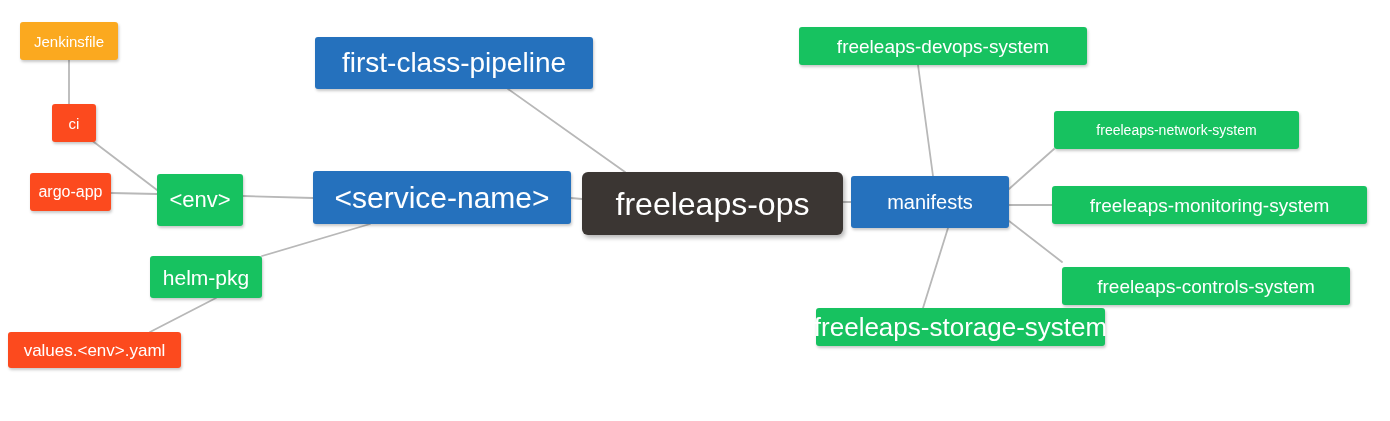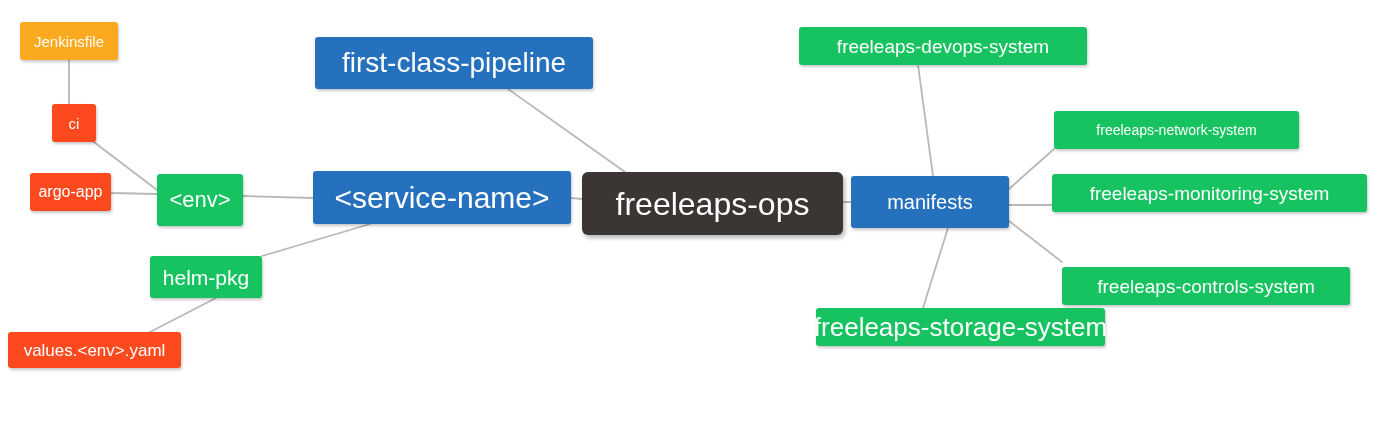--- a/index.html
+++ b/index.html
@@ -92,21 +92,21 @@
       </div>
       <div class="node" style="left: 851px; top: 176px; width: 158px; height: 52px; background: rgb(37, 113, 189); font-size: 20px; color: rgb(255, 255, 255);">
         <span>manifests</span>
       </div>
       <div class="node" style="left: 799px; top: 27px; width: 288px; height: 38px; background: rgb(23, 194, 96); font-size: 19px; color: rgb(255, 255, 255);">
         <span>freeleaps-devops-system</span>
       </div>
       <div class="node" style="left: 1054px; top: 111px; width: 245px; height: 38px; background: rgb(23, 194, 96); font-size: 14px; color: rgb(255, 255, 255);">
         <span>freeleaps-network-system</span>
       </div>
-      <div class="node" style="left: 1052px; top: 174px; width: 315px; height: 38px; background: rgb(23, 194, 96); font-size: 19px; color: rgb(255, 255, 255);">
+      <div class="node" style="left: 1052px; top: 186px; width: 315px; height: 38px; background: rgb(23, 194, 96); font-size: 19px; color: rgb(255, 255, 255);">
         <span>freeleaps-monitoring-system</span>
       </div>
       <div class="node" style="left: 1062px; top: 267px; width: 288px; height: 38px; background: rgb(23, 194, 96); font-size: 19px; color: rgb(255, 255, 255);">
         <span>freeleaps-controls-system</span>
       </div>
       <div class="node" style="left: 816px; top: 308px; width: 289px; height: 38px; background: rgb(23, 194, 96); font-size: 26px; color: rgb(255, 255, 255);">
         <span>freeleaps-storage-system</span>
       </div>
     </div>
 </div>

